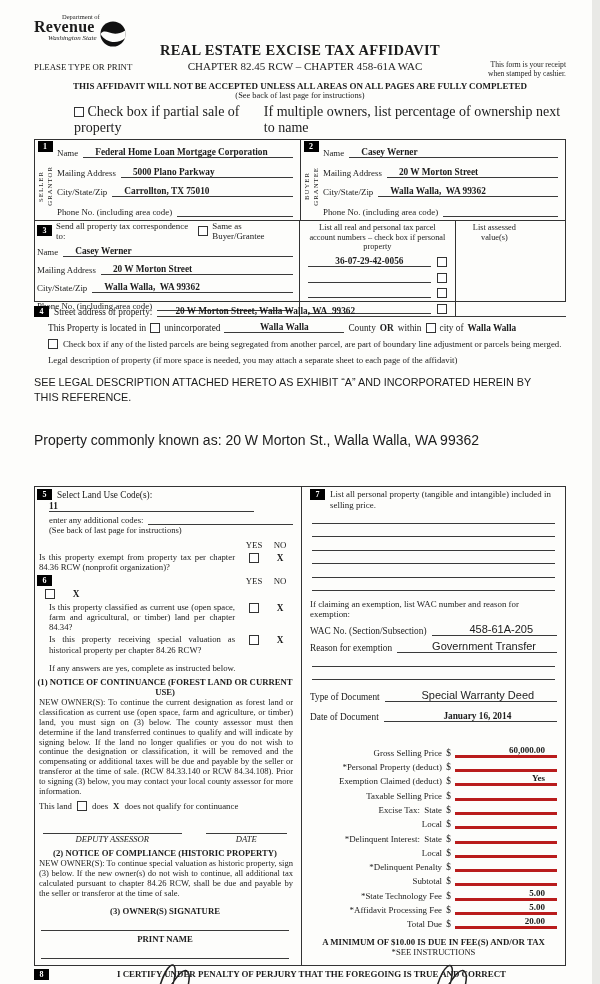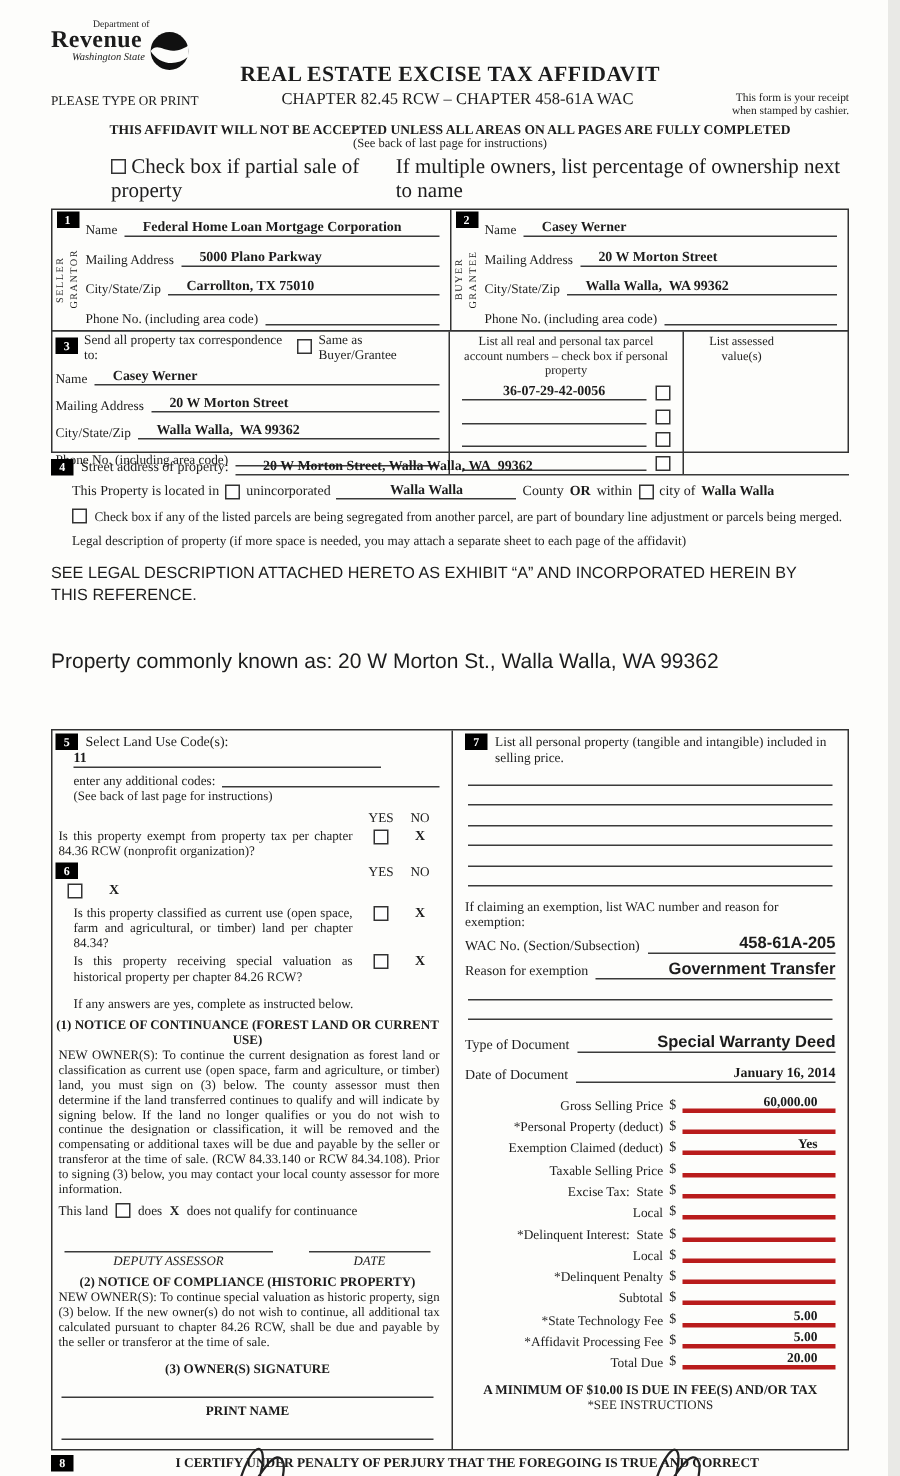--- a/index.html
+++ b/index.html
@@ -92,21 +92,21 @@
   .dep .d1 { flex:1.7; } .dep .d2 { flex:1; }
   .deplbl { display:flex; gap:24px; padding:0 6px; font-size:8.6px; }
   .deplbl div { text-align:center;font-style:italic; } .deplbl .d1 { flex:1.7; } .deplbl .d2 { flex:1; }
   .sigline-full { border-bottom:1px solid #3a3a3a; height:14px; margin:0 4px; }
 
   .s7head { display:flex; gap:5px; align-items:flex-start; }
   .s7head .txt { flex:1; font-size:8.9px; line-height:1.2; }
   .blank { border-bottom:1px solid #3a3a3a; height:12.5px; margin:0 2px; }
   .exnote { font-size:8.9px; margin-top:8px; }
   .wrow { display:flex; align-items:flex-end; gap:5px; height:17px; white-space:nowrap; }
-  .wrow .uf { flex:1; text-align:right; padding-left:14px;font-weight:bold; }
+  .wrow .uf { flex:1; text-align:center; padding-left:14px; }
   .mrow { display:flex; align-items:flex-end; height:14.3px; }
   .mlabel { width:132px; text-align:right; font-size:8.9px; white-space:nowrap; }
   .mdollar { width:13px; text-align:center; }
   .muf { flex:1; border-bottom:3px solid #b91c1c; text-align:right; padding-right:12px; font-weight:bold; font-size:9px; }
   .minimum { text-align:center; font-weight:bold; font-size:8.8px; margin-top:8px; }
   .seeinstr { text-align:center; font-size:8.6px; }
 
   
   .sec8 { margin-top:3px; position:relative; }
   .certrow { display:flex; align-items:flex-start; gap:8px; }
@@ -390,21 +390,21 @@
         <div class="blank"></div>
         <div class="wrow" style="margin-top:5px">
             <span>Type of Document</span>
             <span class="uf sans" style="font-size:11px">Special Warranty Deed</span>
           </div>
         <div class="wrow" style="margin-top:3px">
             <span>Date of Document</span>
             <span class="uf val">January 16, 2014</span>
           </div>
 
-        <div style="margin-top:5px">
+        <div style="margin-top:21px">
           <div class="mrow">
               <span class="mlabel">Gross Selling Price</span>
               <span class="mdollar">$</span>
               <span class="muf">60,000.00</span>
             </div>
           <div class="mrow">
               <span class="mlabel">*Personal Property (deduct)</span>
               <span class="mdollar">$</span>
               <span class="muf"></span>
             </div>

